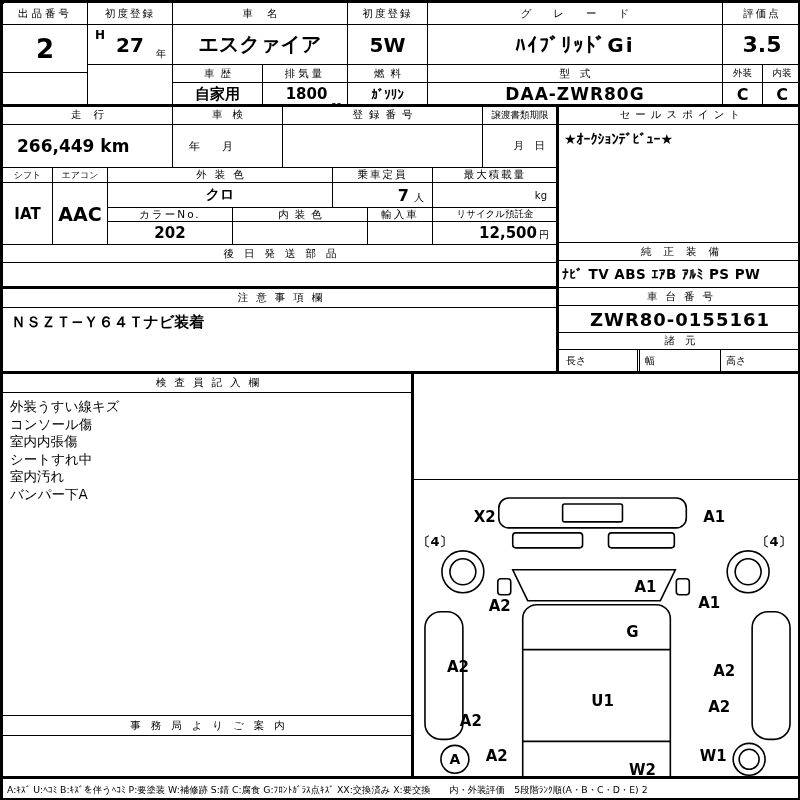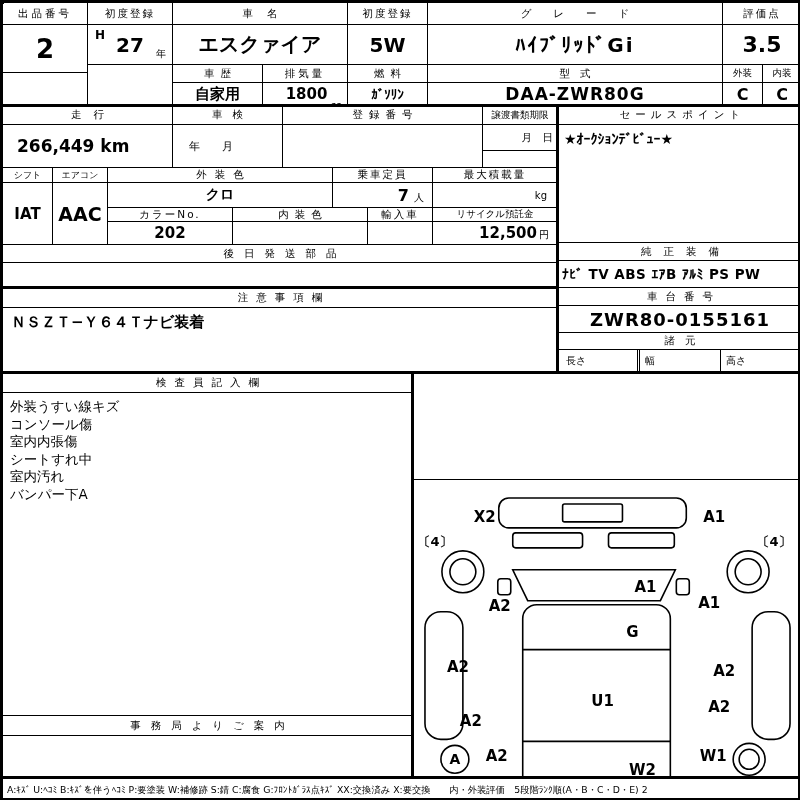--- a/index.html
+++ b/index.html
@@ -131,21 +131,21 @@
     </div>
 
   <div class="box h" style="left:280px;top:103px;width:201px;height:20px;letter-spacing:6px;padding-left:6px">
       <span>登録番号</span>
     </div>
   <div class="box" style="left:280px;top:122px;width:201px;height:44px"></div>
 
   <div class="box h" style="left:480px;top:103px;width:76px;height:20px;font-size:9.5px">
       <span>譲渡書類期限</span>
     </div>
-  <div class="box rightA" style="left:480px;top:122px;width:76px;height:27px;font-size:10.5px;padding-right:4px">
+  <div class="box rightA" style="left:480px;top:122px;width:76px;height:44px;font-size:10.5px;padding-right:12px">
       <span>月　日</span>
     </div>
 
   <div class="box h" style="left:555px;top:103px;width:246px;height:20px;letter-spacing:5px;padding-left:5px">
       <span>セールスポイント</span>
     </div>
   <div class="box b left topA" style="left:555px;top:122px;width:246px;height:119px;font-size:14px;padding:6px">
       <span>★ｵｰｸｼｮﾝﾃﾞﾋﾞｭｰ★</span>
     </div>
 

